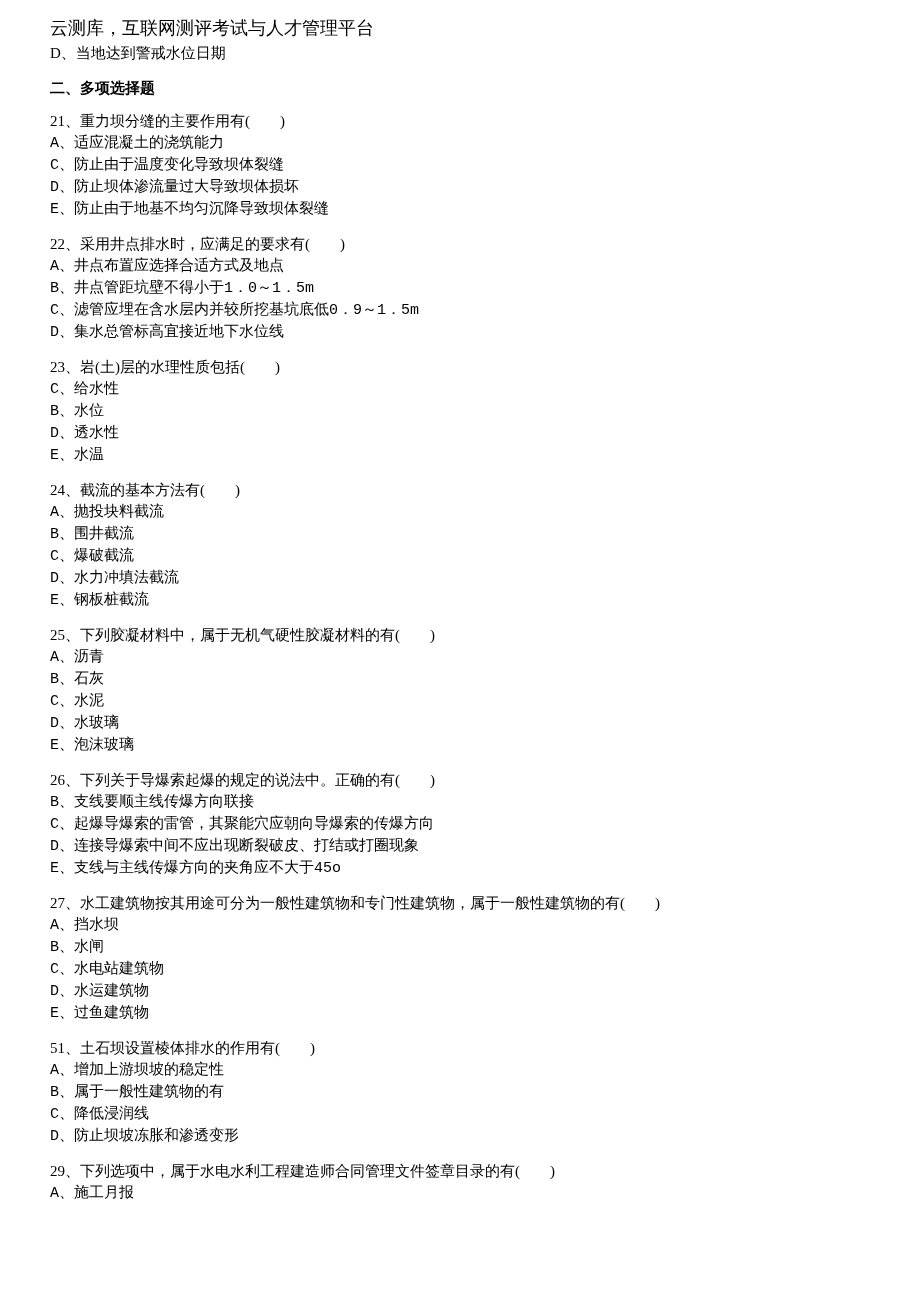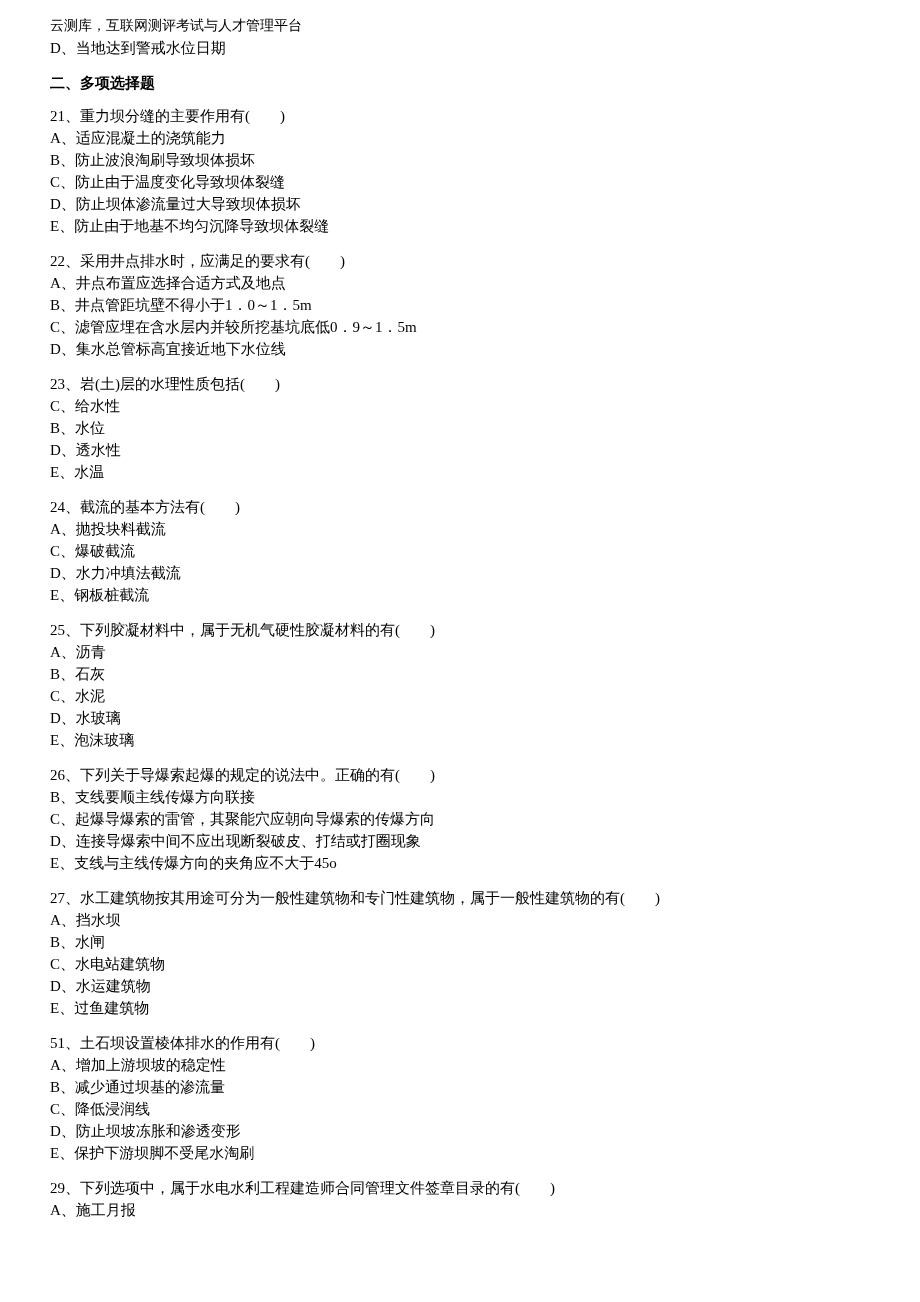--- a/index.html
+++ b/index.html
@@ -11,57 +11,57 @@
     margin: 0;
     padding: 0;
     width: 920px;
   }
   .page {
     padding: 16px 50px 20px 50px;
     box-sizing: border-box;
     min-height: 1260px;
   }
   .header-title {
-    font-size: 14px;
+    font-size: 18px;
     font-weight: normal;
     margin-bottom: 2px;
   }
   .orphan-option {
     margin-bottom: 14px;
   }
   .section-heading {
     font-weight: bold;
     margin-top: 14px;
     margin-bottom: 2px;
   }
   .question-block {
     margin-bottom: 14px;
   }
   .question-stem {
     margin: 12px 0 1px 0;
   }
   .option-line {
     margin: 0 0 1px 0;
+    font-family: Liberation Mono, monospace;
   }
 </style>
 </head>
 <body>
 
 <div class="page">
 
   <div class="header-title">云测库，互联网测评考试与人才管理平台</div>
 
   <div class="orphan-option">D、当地达到警戒水位日期</div>
 
   <div class="section-heading">二、多项选择题</div>
 
   <div class="question-block">
     <div class="question-stem">21、重力坝分缝的主要作用有(　　)</div>
     <div class="option-line">A、适应混凝土的浇筑能力</div>
-    <div class="option-line">B、防止波浪淘刷导致坝体损坏</div>
     <div class="option-line">C、防止由于温度变化导致坝体裂缝</div>
     <div class="option-line">D、防止坝体渗流量过大导致坝体损坏</div>
     <div class="option-line">E、防止由于地基不均匀沉降导致坝体裂缝</div>
   </div>
 
   <div class="question-block">
     <div class="question-stem">22、采用井点排水时，应满足的要求有(　　)</div>
     <div class="option-line">A、井点布置应选择合适方式及地点</div>
     <div class="option-line">B、井点管距坑壁不得小于1．0～1．5m</div>
     <div class="option-line">C、滤管应埋在含水层内并较所挖基坑底低0．9～1．5m</div>
@@ -72,20 +72,21 @@
     <div class="question-stem">23、岩(土)层的水理性质包括(　　)</div>
     <div class="option-line">C、给水性</div>
     <div class="option-line">B、水位</div>
     <div class="option-line">D、透水性</div>
     <div class="option-line">E、水温</div>
   </div>
 
   <div class="question-block">
     <div class="question-stem">24、截流的基本方法有(　　)</div>
     <div class="option-line">A、抛投块料截流</div>
+    <div class="option-line">B、围井截流</div>
     <div class="option-line">C、爆破截流</div>
     <div class="option-line">D、水力冲填法截流</div>
     <div class="option-line">E、钢板桩截流</div>
   </div>
 
   <div class="question-block">
     <div class="question-stem">25、下列胶凝材料中，属于无机气硬性胶凝材料的有(　　)</div>
     <div class="option-line">A、沥青</div>
     <div class="option-line">B、石灰</div>
     <div class="option-line">C、水泥</div>
@@ -106,24 +107,23 @@
     <div class="option-line">A、挡水坝</div>
     <div class="option-line">B、水闸</div>
     <div class="option-line">C、水电站建筑物</div>
     <div class="option-line">D、水运建筑物</div>
     <div class="option-line">E、过鱼建筑物</div>
   </div>
 
   <div class="question-block">
     <div class="question-stem">51、土石坝设置棱体排水的作用有(　　)</div>
     <div class="option-line">A、增加上游坝坡的稳定性</div>
-    <div class="option-line">B、减少通过坝基的渗流量</div>
+    <div class="option-line">B、属于一般性建筑物的有</div>
     <div class="option-line">C、降低浸润线</div>
     <div class="option-line">D、防止坝坡冻胀和渗透变形</div>
-    <div class="option-line">E、保护下游坝脚不受尾水淘刷</div>
   </div>
 
   <div class="question-block">
     <div class="question-stem">29、下列选项中，属于水电水利工程建造师合同管理文件签章目录的有(　　)</div>
     <div class="option-line">A、施工月报</div>
 
   </div>
 
 </div>
 

